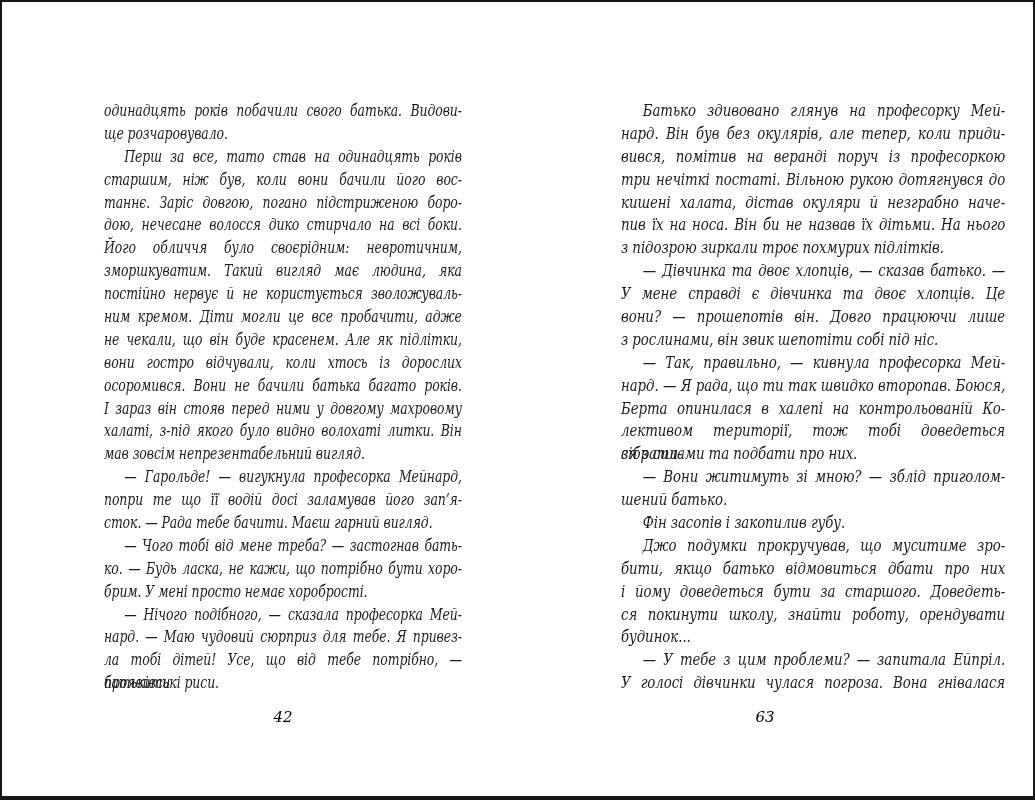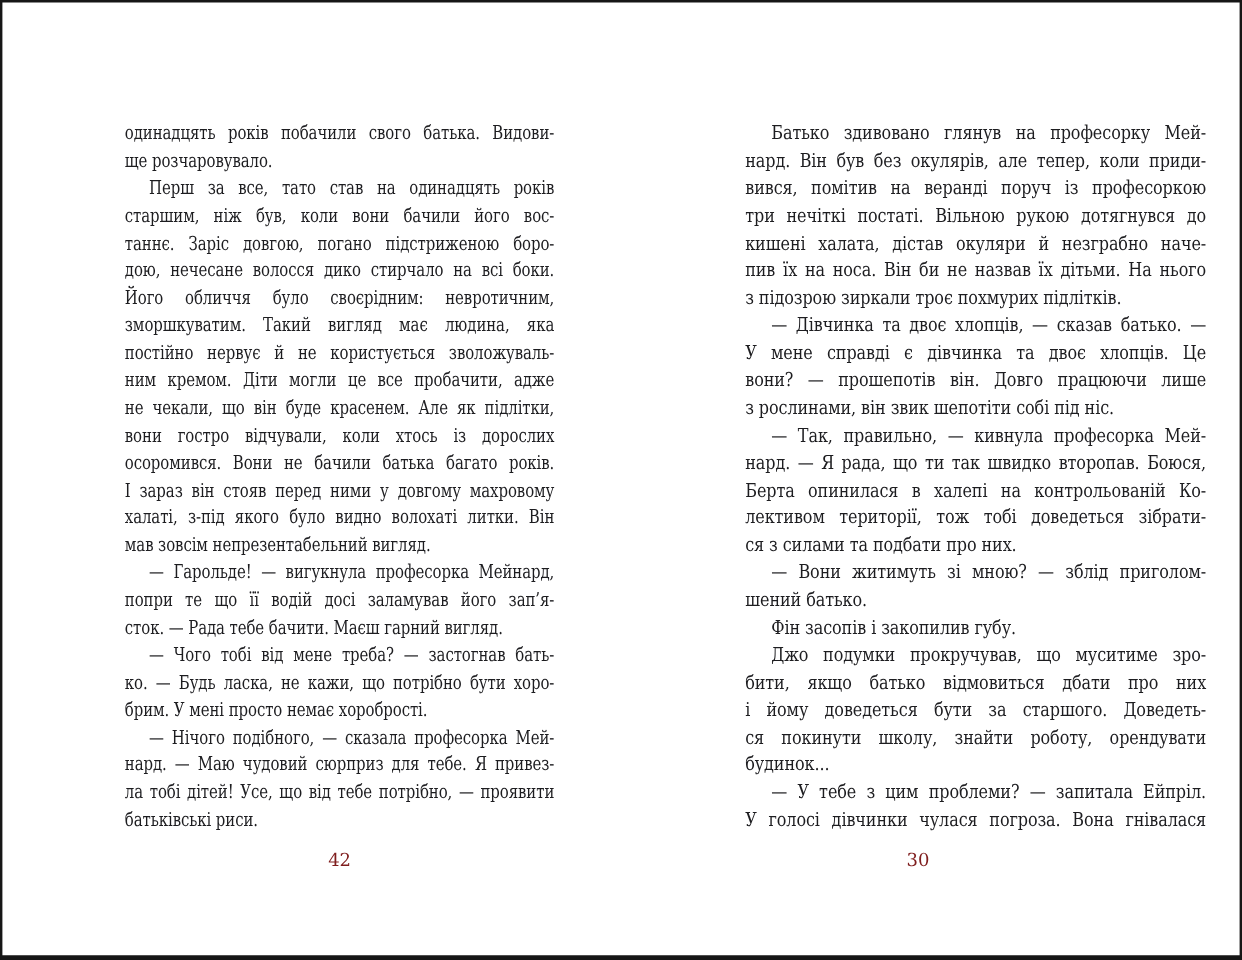--- a/index.html
+++ b/index.html
@@ -14,20 +14,21 @@
     position: relative;
     width: 1035px;
     height: 800px;
     box-sizing: border-box;
     background: #ffffff;
     border: 2px solid #161616;
     border-bottom-width: 4px;
     overflow: hidden;
     font-family: "DejaVu Serif", "Liberation Serif", serif;
     color: #1d1d20;
+    font-style: italic;
   }
   .textblock {
     position: absolute;
     top: 98px;
     overflow: visible;
   }
   .tb-left  { left: 102px; width: 358px; }
   .tb-right { left: 571px; width: 384px; margin-left: 48px; }
   .inner {
     width: 460px;
@@ -47,21 +48,21 @@
     text-align: justify;
     text-align-last: justify;
   }
   .line.ind { text-indent: 26px; }
   .pagenum {
     position: absolute;
     top: 705px;
     font-size: 15px;
     line-height: 20px;
     text-align: center;
-    color: #7f1d1d;
+    color: #000000;
   }
   .pn-left  { left: 102px; width: 358px; }
   .pn-right { left: 571px; width: 384px; }
 </style>
 </head>
 <body>
 
 <div class="frame">
 
   <div class="textblock tb-left">
@@ -121,15 +122,15 @@
         <div class="line j">і йому доведеться бути за старшого. Доведеть-</div>
         <div class="line j">ся покинути школу, знайти роботу, орендувати</div>
         <div class="line">будинок...</div>
         <div class="line j ind">— У тебе з цим проблеми? — запитала Ейпріл.</div>
         <div class="line j">У голосі дівчинки чулася погроза. Вона гнівалася</div>
       </div>
   </div>
 
   <div class="pagenum pn-left">42</div>
 
-  <div class="pagenum pn-right">30</div>
+  <div class="pagenum pn-right">63</div>
 
 </div>
 
 </body></html>

